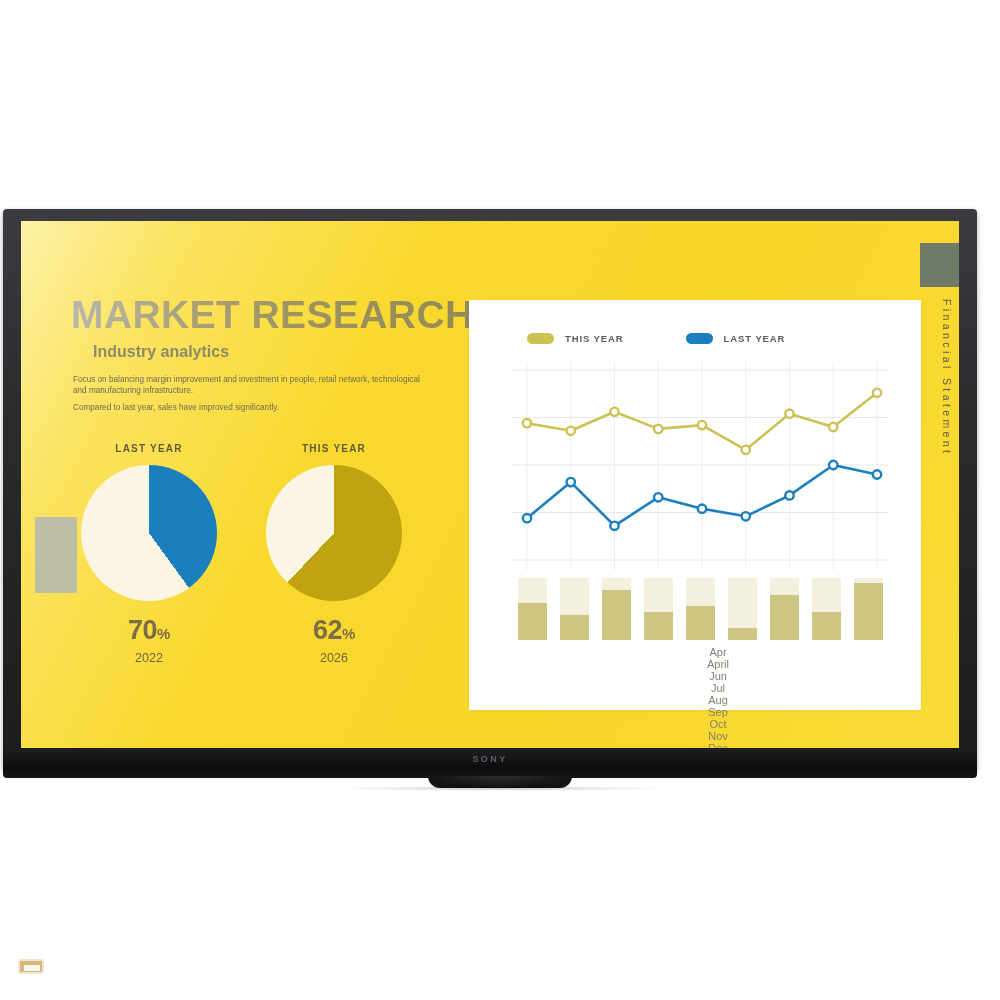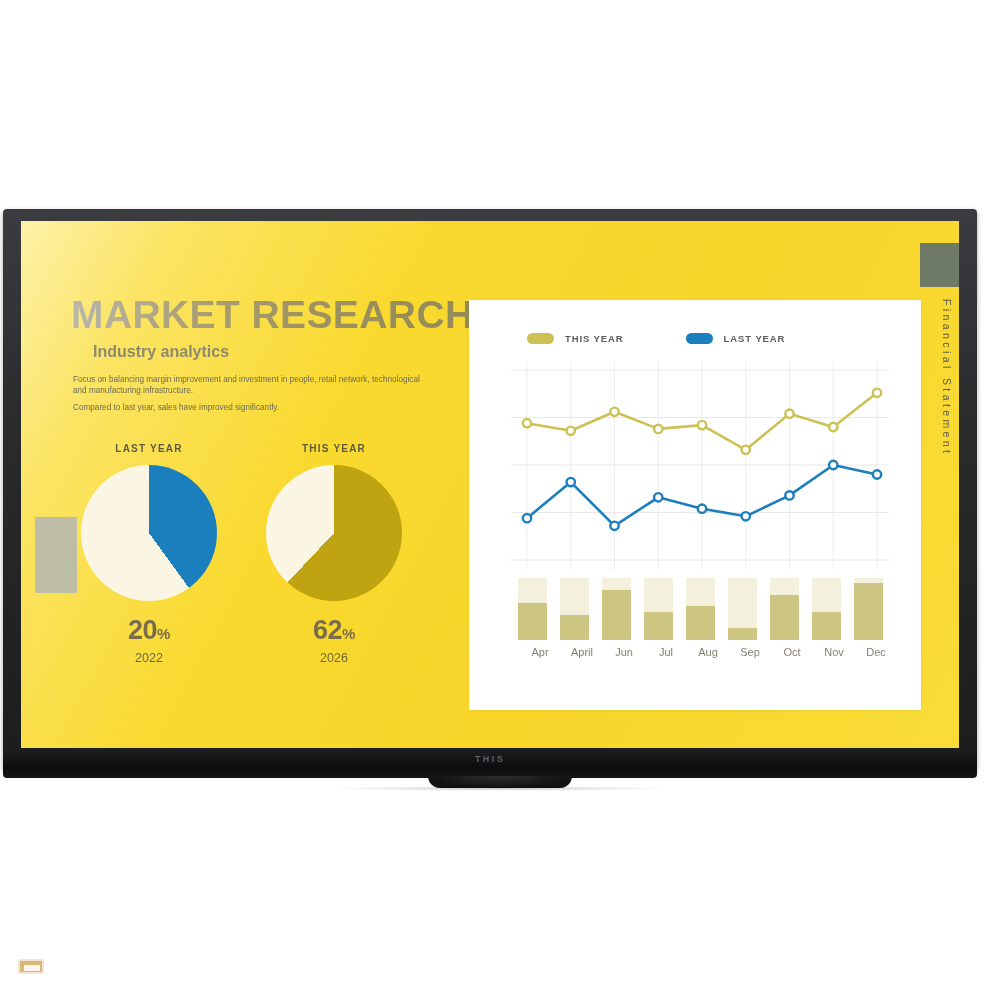--- a/index.html
+++ b/index.html
@@ -114,21 +114,21 @@
   .legend-dot { width:27px; height:11px; border-radius:6px; display:block; }
   .legend-text { font-size:9.5px; font-weight:700; letter-spacing:.9px; color:#5c5c5c; }
 
   .plot { position:absolute; left:42px; top:62px; width:378px; height:208px; }
   .plot svg { display:block; }
 
   .bars { position:absolute; left:42px; top:278px; width:378px; height:62px; display:flex; gap:0; }
   .barcell { flex:1; position:relative; display:flex; justify-content:center; }
   .bar { width:29px; height:62px; background:#f3f0dd; position:relative; }
   .bar-fill { position:absolute; left:0; bottom:0; width:100%; background:#cdc582; }
-  .bar-labels { position:absolute; left:50px; top:346px; width:378px; display:flex; }
+  .bar-labels { position:absolute; left:60px; top:346px; width:378px; display:flex;flex-direction:column; }
   .bar-label { flex:1; text-align:center; font-size:11px; color:#84806f; }
 
   
   .corner-badge {
     position:absolute; left:18px; top:959px; width:26px; height:15px;
     background:#d8b87a; border:2px solid #f1e6d2; border-radius:2px;
   }
   .corner-badge::after{
     content:""; position:absolute; left:4px; top:4px; width:16px; height:6px;
     background:#fbf6ec;
@@ -149,21 +149,21 @@
         <div class="vert-label">Financial Statement</div>
 
         <div class="title">MARKET RESEARCH</div>
         <div class="subtitle">Industry analytics</div>
         <div class="body-1">Focus on balancing margin improvement and investment in people, retail network, technological and manufacturing infrastructure.</div>
         <div class="body-2">Compared to last year, sales have improved significantly.</div>
 
         <div class="pie-wrap" style="left:48px; top:222px; width:160px; height:232px;">
           <div class="pie-cap">LAST YEAR</div>
           <div class="pie" id="pie0" style="background: conic-gradient(rgb(27, 126, 189) 0deg, rgb(27, 126, 189) 144deg, rgb(250, 246, 227) 144deg, rgb(250, 246, 227) 360deg);"></div>
-          <div class="pie-pct"><span>20</span><span class="sym">%</span></div>
+          <div class="pie-pct"><span>70</span><span class="sym">%</span></div>
           <div class="pie-year">2022</div>
         </div>
 
         <div class="pie-wrap" style="left:233px; top:222px; width:160px; height:232px;">
           <div class="pie-cap">THIS YEAR</div>
           <div class="pie" id="pie1" style="background: conic-gradient(rgb(191, 163, 16) 0deg, rgb(191, 163, 16) 223.2deg, rgb(250, 246, 227) 223.2deg, rgb(250, 246, 227) 360deg);"></div>
           <div class="pie-pct"><span>62</span><span class="sym">%</span></div>
           <div class="pie-year">2026</div>
         </div>
 
@@ -277,19 +277,19 @@
               <div class="bar-label">Nov</div>
               <div class="bar-label">Dec</div>
             </div>
 
         </div>
       </div>
     </div>
   </div>
 
   <div class="tv-chin">
-    <div class="sony-logo">THIS</div>
+    <div class="sony-logo">SONY</div>
   </div>
   <div class="tv-foot"></div>
   <div class="tv-foot-shadow"></div>
 
   <div class="corner-badge"></div>
 </div>
 
 </body></html>

